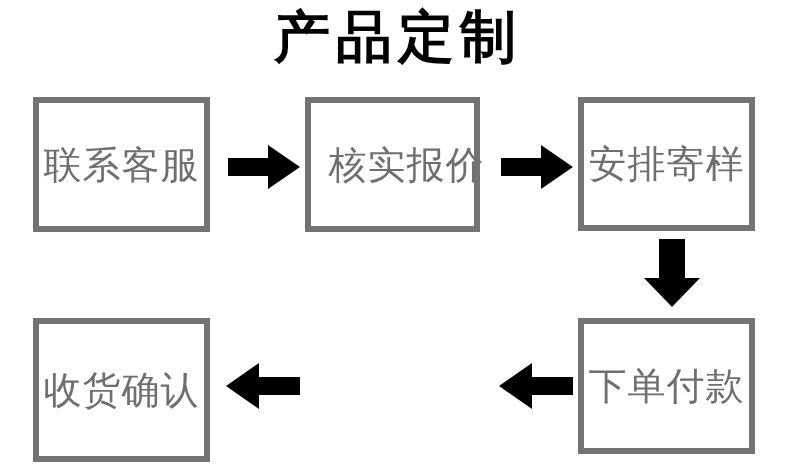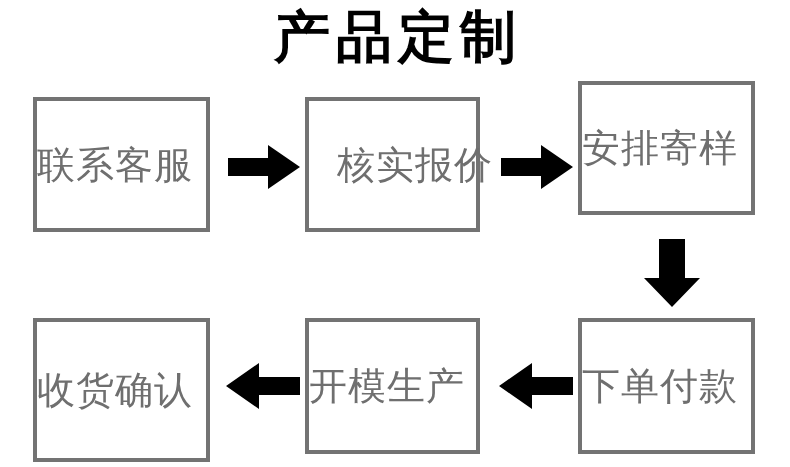--- a/index.html
+++ b/index.html
@@ -33,39 +33,40 @@
     letter-spacing: 6px;
     text-indent: 6px;
     white-space: nowrap;
     font-family: "DejaVu Sans", "Liberation Sans", sans-serif;
   }
 
   
   .step-box {
     position: absolute;
     box-sizing: border-box;
-    border: 4px solid #737373;
+    border: 6px solid #737373;
     background: #ffffff;
     display: flex;
     align-items: center;
+    justify-content: center;
   }
   .step-label {
     font-size: 38px;
     line-height: 44px;
     font-weight: 400;
     color: #6f6f6f;
     letter-spacing: 1px;
     white-space: nowrap;
     font-family: "DejaVu Sans", "Liberation Sans", sans-serif;
   }
 
   
   #box-1 { left: 33px;  top: 97px;  width: 177px; height: 135px; }
   #box-2 { left: 305px; top: 97px;  width: 175px; height: 135px; padding-left: 28px; }
-  #box-3 { left: 578px; top: 81px;  width: 177px; height: 134px; }
+  #box-3 { left: 578px; top: 97px;  width: 177px; height: 134px; }
   
   #box-4 { left: 578px; top: 318px; width: 177px; height: 136px; }
   #box-5 { left: 305px; top: 318px; width: 175px; height: 136px; }
   #box-6 { left: 33px;  top: 318px; width: 177px; height: 144px; }
 
   
   .arrow {
     position: absolute;
   }
   .arrow svg { display: block; }
@@ -116,23 +117,20 @@
   <div class="step-box" id="box-6">
     <span class="step-label">收货确认</span>
   </div>
 
   <div class="arrow" id="arrow-5">
     <svg viewBox="0 0 74 46" width="74" height="46" aria-hidden="true">
       <path d="M74,14 L33,14 L33,0 L0,23 L33,46 L33,32 L74,32 Z" fill="#000000"></path>
     </svg>
   </div>
 
-  <div class="step-box" id="box-5">
-    <span class="step-label">开模生产</span>
-  </div>
 
   <div class="arrow" id="arrow-4">
     <svg viewBox="0 0 74 46" width="74" height="46" aria-hidden="true">
       <path d="M74,14 L33,14 L33,0 L0,23 L33,46 L33,32 L74,32 Z" fill="#000000"></path>
     </svg>
   </div>
 
   <div class="step-box" id="box-4">
     <span class="step-label">下单付款</span>
   </div>

